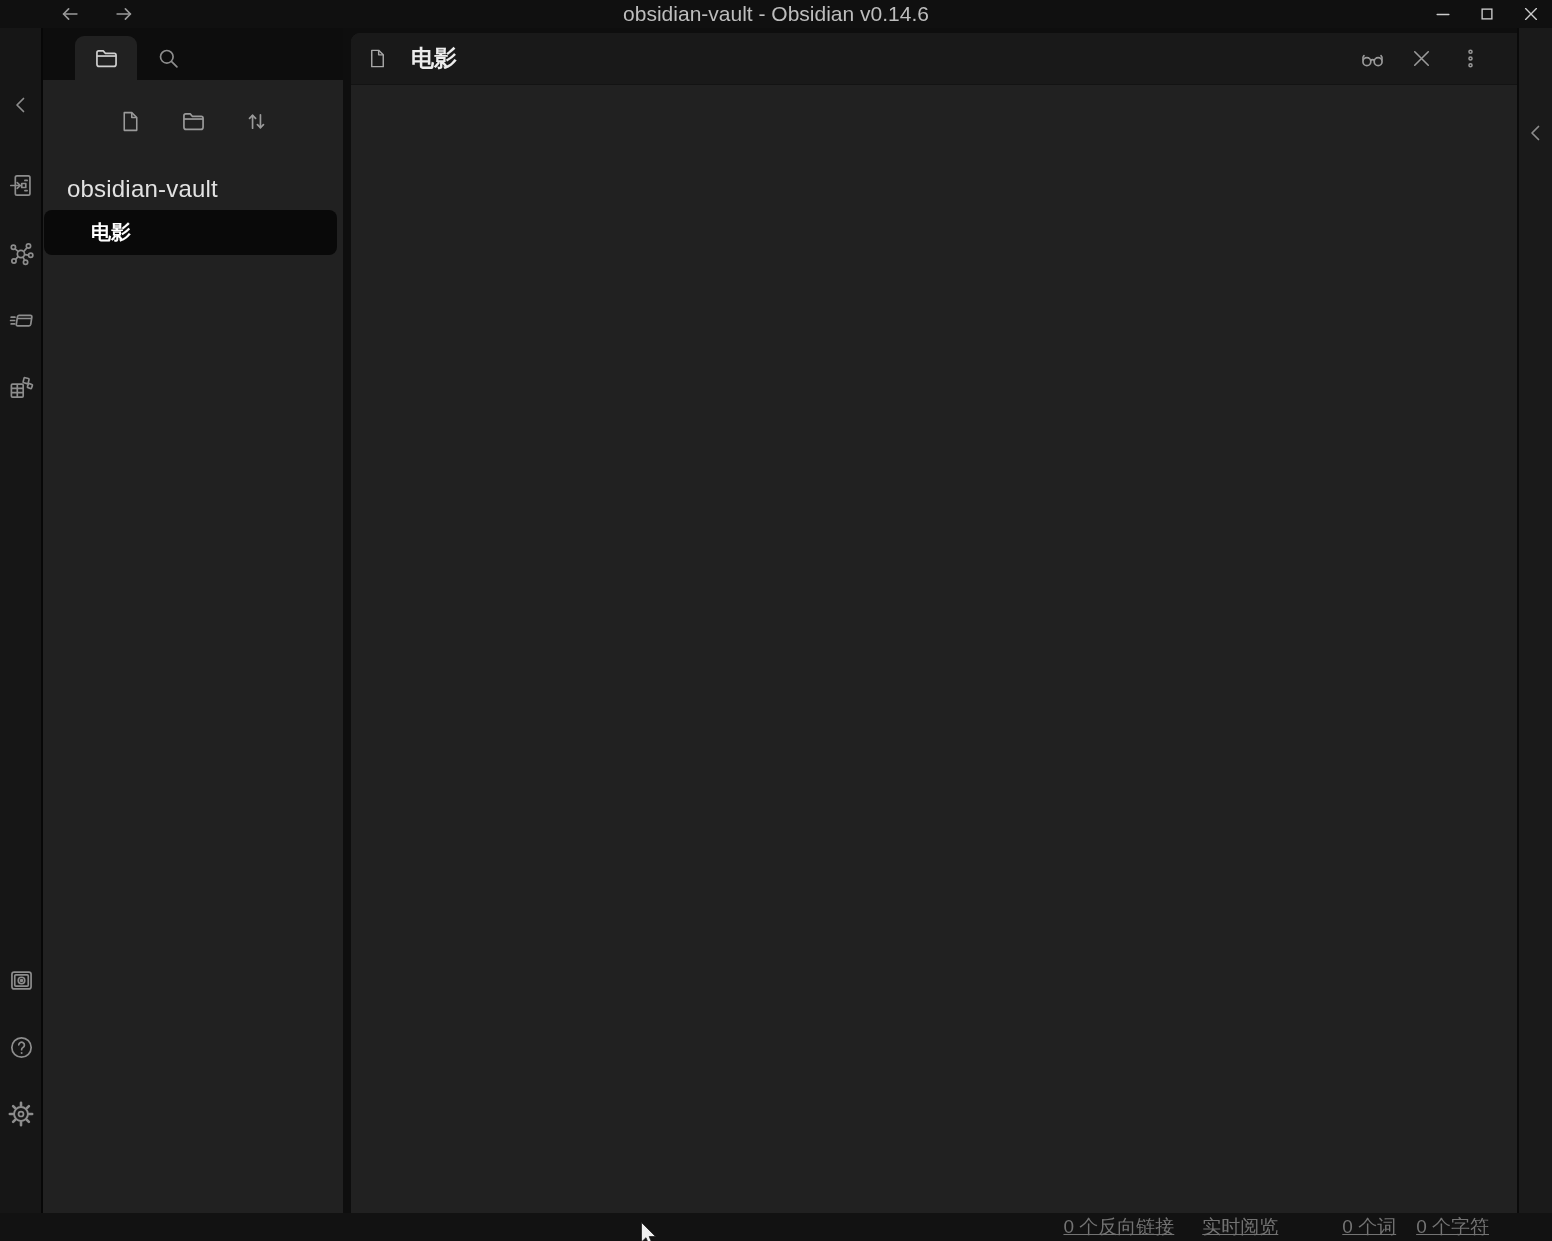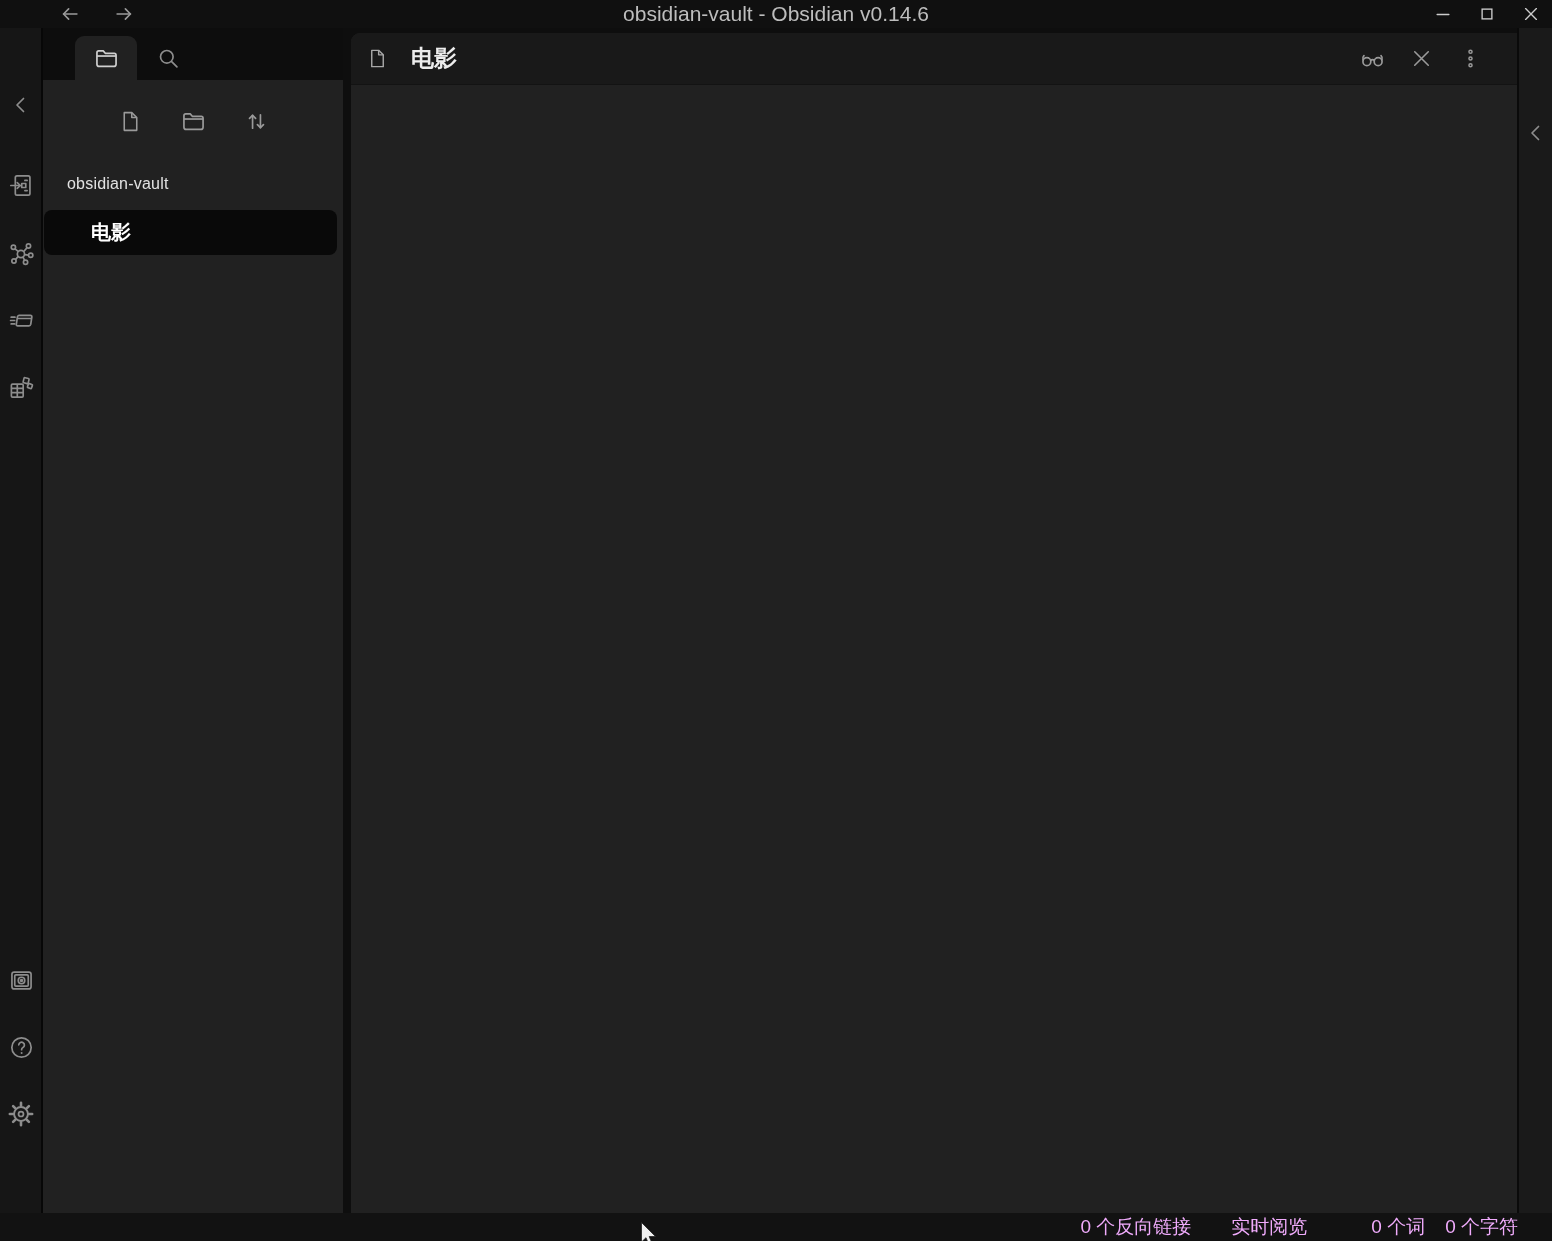--- a/index.html
+++ b/index.html
@@ -35,44 +35,44 @@
   
   .tabstrip{position:absolute;left:43px;top:28px;width:300px;height:52px;background:#0d0d0d;}
   .tab-active{position:absolute;left:32px;top:8px;width:62px;height:44px;background:#212121;
               border-radius:9px 9px 0 0;display:flex;align-items:center;justify-content:center;color:#cfcfcf;}
   .tab-search{position:absolute;left:104px;top:9px;width:42px;height:42px;display:flex;align-items:center;justify-content:center;color:#8d8d8d;}
 
   
   .sidebar-panel{position:absolute;left:43px;top:80px;width:300px;height:1133px;background:#212121;}
   .nav-buttons{position:absolute;left:0;top:22px;width:100%;display:flex;justify-content:center;gap:17px;color:#9a9a9a;}
   .nav-buttons button{width:46px;height:38px;display:flex;align-items:center;justify-content:center;}
-  .vault-title{position:absolute;left:24px;top:95px;color:#e2e2e2;font-size:16px;font-weight:500;letter-spacing:.2px;}
+  .vault-title{position:absolute;left:24px;top:95px;color:#e2e2e2;font-size:24px;font-weight:500;letter-spacing:.2px;}
   .file-item{position:absolute;left:1px;top:130px;width:293px;height:45px;background:#090909;border-radius:8px;
              display:flex;align-items:center;}
   .file-item .label{padding-left:47px;color:#ffffff;font-size:20px;font-weight:700;}
 
   
   .pane{position:absolute;left:351px;top:33px;width:1166px;height:1180px;background:#212121;border-radius:9px 0 0 0;overflow:hidden;}
   .pane-header{position:absolute;left:0;top:0;width:100%;height:51px;background:#191919;border-bottom:1px solid #131313;}
   .doc-icon-wrap{position:absolute;left:15px;top:14px;color:#a8a8a8;}
   .pane-title{position:absolute;left:60px;top:10px;color:#ededed;font-size:23px;font-weight:700;}
   .pane-actions{position:absolute;right:30px;top:8px;display:flex;gap:15px;color:#9a9a9a;}
   .pane-actions button{width:34px;height:34px;display:flex;align-items:center;justify-content:center;}
   .pane-body{position:absolute;left:0;top:52px;right:0;bottom:0;background:#212121;}
 
   
   .right-strip{position:absolute;left:1517px;top:28px;width:33px;height:1185px;background:#1a1a1a;
                border-left:2px solid #0a0a0a;color:#8d8d8d;}
   .right-strip button{position:absolute;left:1px;top:88px;width:32px;height:34px;display:flex;align-items:center;justify-content:center;}
 
   
   .statusbar{position:absolute;left:0;top:1213px;width:1552px;height:28px;background:#121212;
-             display:flex;align-items:center;justify-content:flex-end;padding-right:34px;box-sizing:border-box;
-             color:#f0abfc;font-size:19px;}
-  .sb-mode{margin-left:40px;}
+             display:flex;align-items:center;justify-content:flex-end;padding-right:63px;box-sizing:border-box;
+             color:#737373;font-size:19px;text-decoration:underline;}
+  .sb-mode{margin-left:28px;}
   .sb-words{margin-left:64px;}
   .sb-chars{margin-left:20px;}
 
   
   .cursor{position:absolute;left:640px;top:1222px;pointer-events:none;}
 </style>
 </head>
 <body>
 
 <div class="app">

